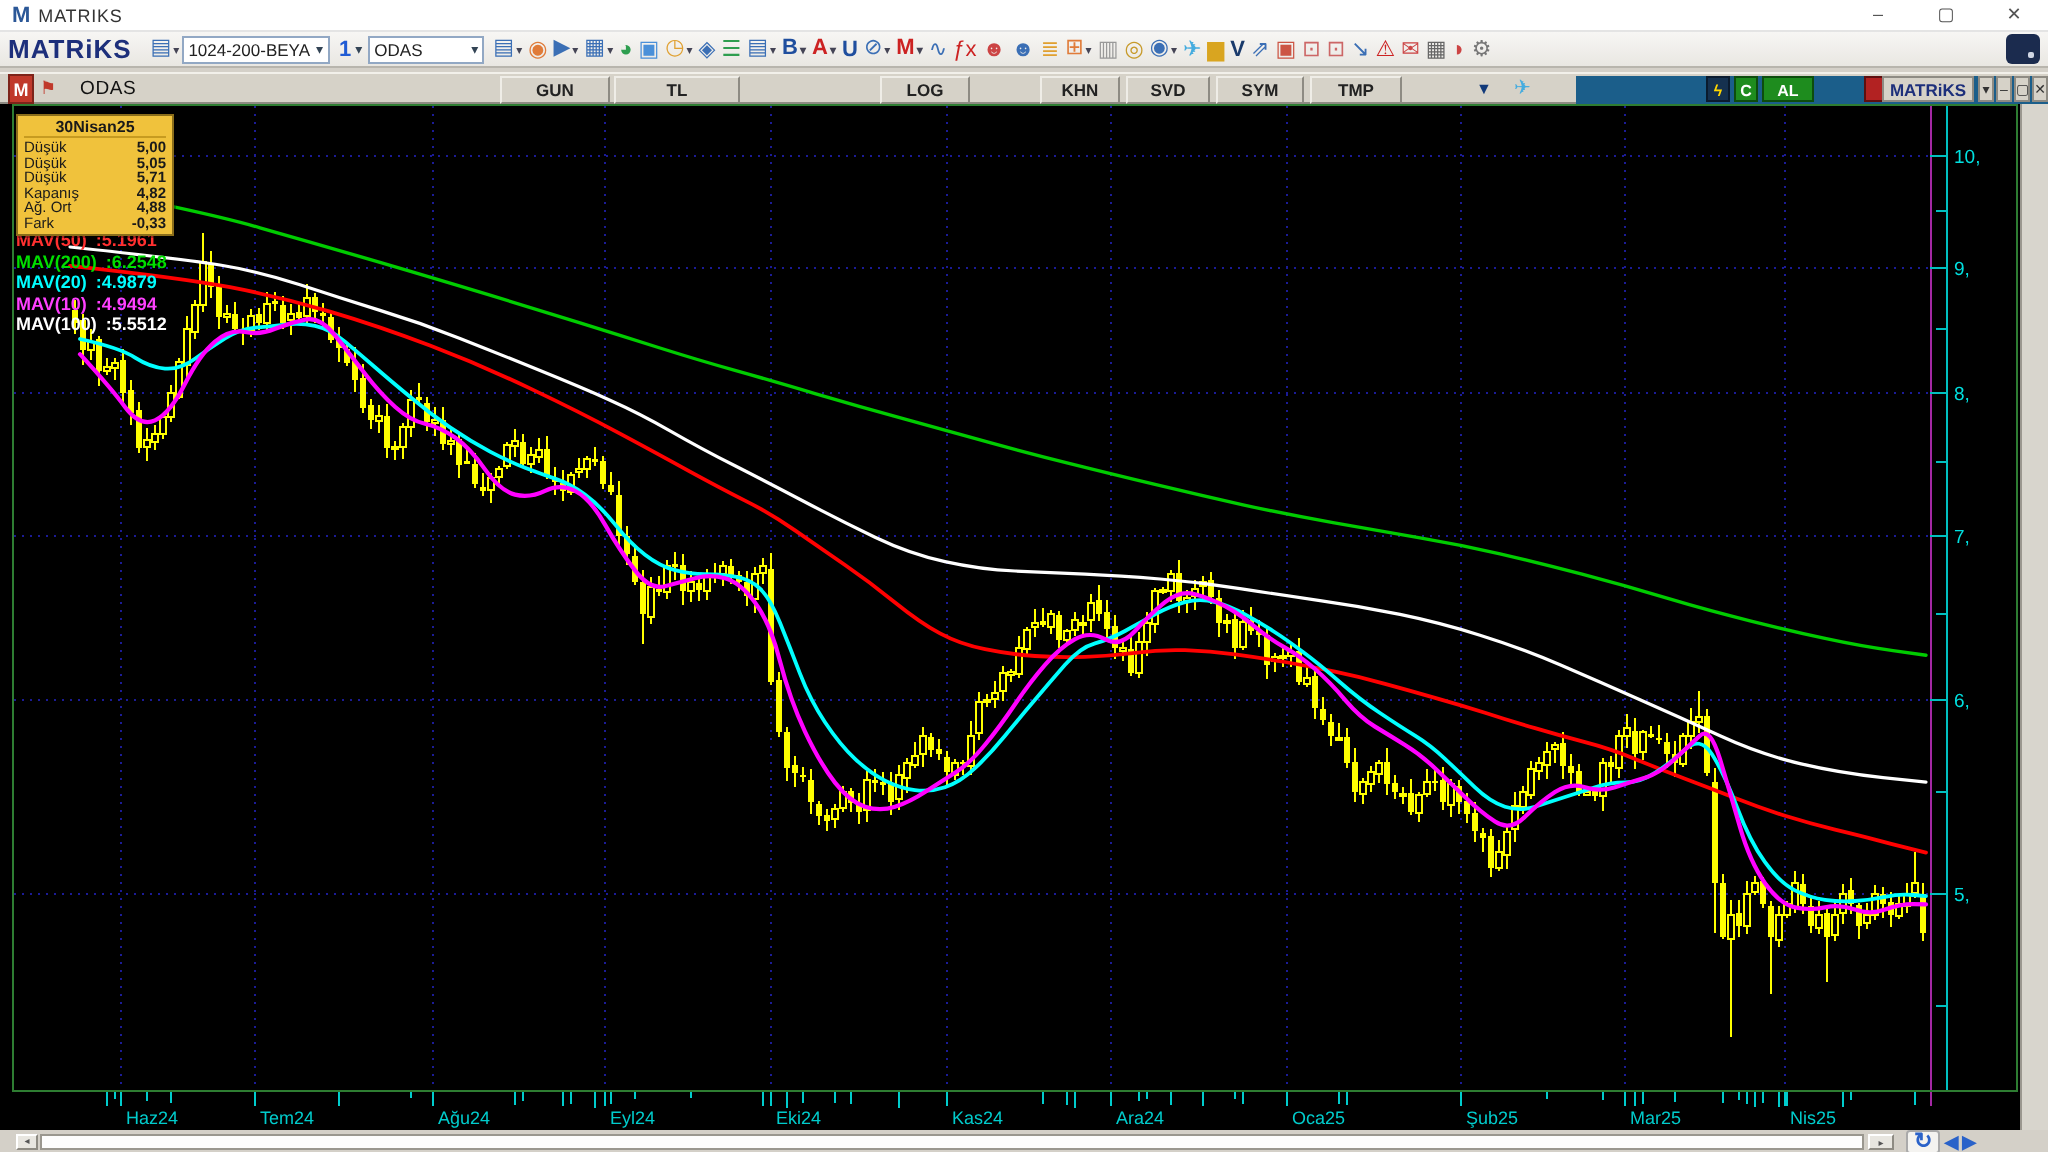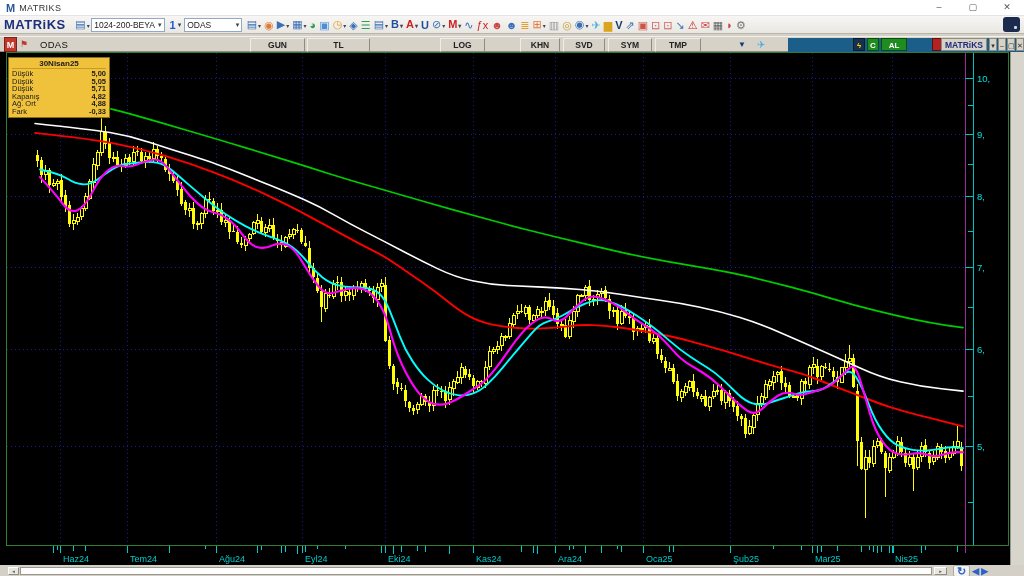--- a/index.html
+++ b/index.html
@@ -36,21 +36,21 @@
   .al-btn{background:#1e8c1e;color:#fff;font-weight:bold;border:1px solid #0d4d0d;}
   .sat-btn{background:#b22222;color:#fff;font-weight:bold;border:1px solid #5e0f0f;}
   .brand-plate{background:#d6d2c8;color:#1d2f7b;font-weight:bold;border:1px solid #8e8b83;font-size:8.5px;}
   .mini-btn{background:#d6d2c8;border:1px solid #8e8b83;color:#333;width:13px;font-size:7px;}
   .lightning{background:#15314f;color:#ffd700;width:12px;border:1px solid #0a1b2e;font-weight:bold;}
   .refresh-c{background:#1e8c1e;color:#fff;width:12px;border:1px solid #0d4d0d;font-weight:bold;}
   
   .chartbody{position:absolute;left:0;top:16px;width:1024px;height:513px;background:#000;}
   #svgwrap{position:absolute;left:0;top:0;}
   .rightstrip{position:absolute;left:1010px;top:0;width:14px;height:513px;background:#d8d5cd;border-left:1px solid #9a978f;}
-  .infobox{position:absolute;left:8px;top:5px;width:102px;background:#f0c23c;border:1px solid #8a6d1a;box-shadow:1px 1px 0 #00000055;padding:1px 3px 2px 3px;z-index:5;}
+  .infobox{position:absolute;left:8px;top:5px;width:79px;background:#f0c23c;border:1px solid #8a6d1a;box-shadow:1px 1px 0 #00000055;padding:1px 3px 2px 3px;z-index:5;}
   .ib-title{font-size:8px;font-weight:bold;text-align:center;color:#1a1a1a;border-bottom:1px solid #c79b20;margin-bottom:1px;}
   .ib-row{display:flex;justify-content:space-between;font-size:7.5px;line-height:7.5px;color:#1a1a1a;}
   .ib-row b{font-weight:bold;}
   .mavlegend{position:absolute;left:8px;top:63px;z-index:4;}
   .mav-row{font-size:9px;font-weight:bold;line-height:10.5px;white-space:pre;}
   
   .scrollrow{position:absolute;left:0;top:529px;width:1024px;height:11px;background:#d4d0c8;display:flex;align-items:center;}
   .sbtn{width:11px;height:8px;background:#e8e6e0;border:1px solid #8e8b83;border-top-color:#fff;border-left-color:#fff;font-size:5px;line-height:6px;text-align:center;color:#555;margin-left:8px;}
   .track{height:8px;background:#fdfdfd;border:1px solid #9a978f;flex-grow:0;width:912px;margin-left:1px;}
   .sbtn2{width:13px;height:8px;background:#e8e6e0;border:1px solid #8e8b83;border-top-color:#fff;border-left-color:#fff;font-size:5px;text-align:center;color:#555;margin-left:2px;}
@@ -755,20 +755,27 @@
             <div class="ib-row">
               <span>Ağ. Ort</span>
               <b>4,88</b>
             </div>
             <div class="ib-row">
               <span>Fark</span>
               <b>-0,33</b>
             </div>
           </div>
       </div>
+      <div class="mavlegend" id="mav-legend">
+          <div class="mav-row" style="color: rgb(255, 48, 48);">MAV(50) :5.1961</div>
+          <div class="mav-row" style="color: rgb(0, 221, 0);">MAV(200) :6.2548</div>
+          <div class="mav-row" style="color: rgb(0, 255, 255);">MAV(20) :4.9879</div>
+          <div class="mav-row" style="color: rgb(255, 64, 255);">MAV(10) :4.9494</div>
+          <div class="mav-row" style="color: rgb(255, 255, 255);">MAV(100) :5.5512</div>
+        </div>
       <div class="rightstrip"></div>
     </div>
 
     <div class="scrollrow">
       <span class="sbtn">◂</span>
       <div class="track"></div>
       <span class="sbtn2">▸</span>
       <span class="refresh">↻</span>
       <span class="nav">◀</span>
       <span class="nav">▶</span>

